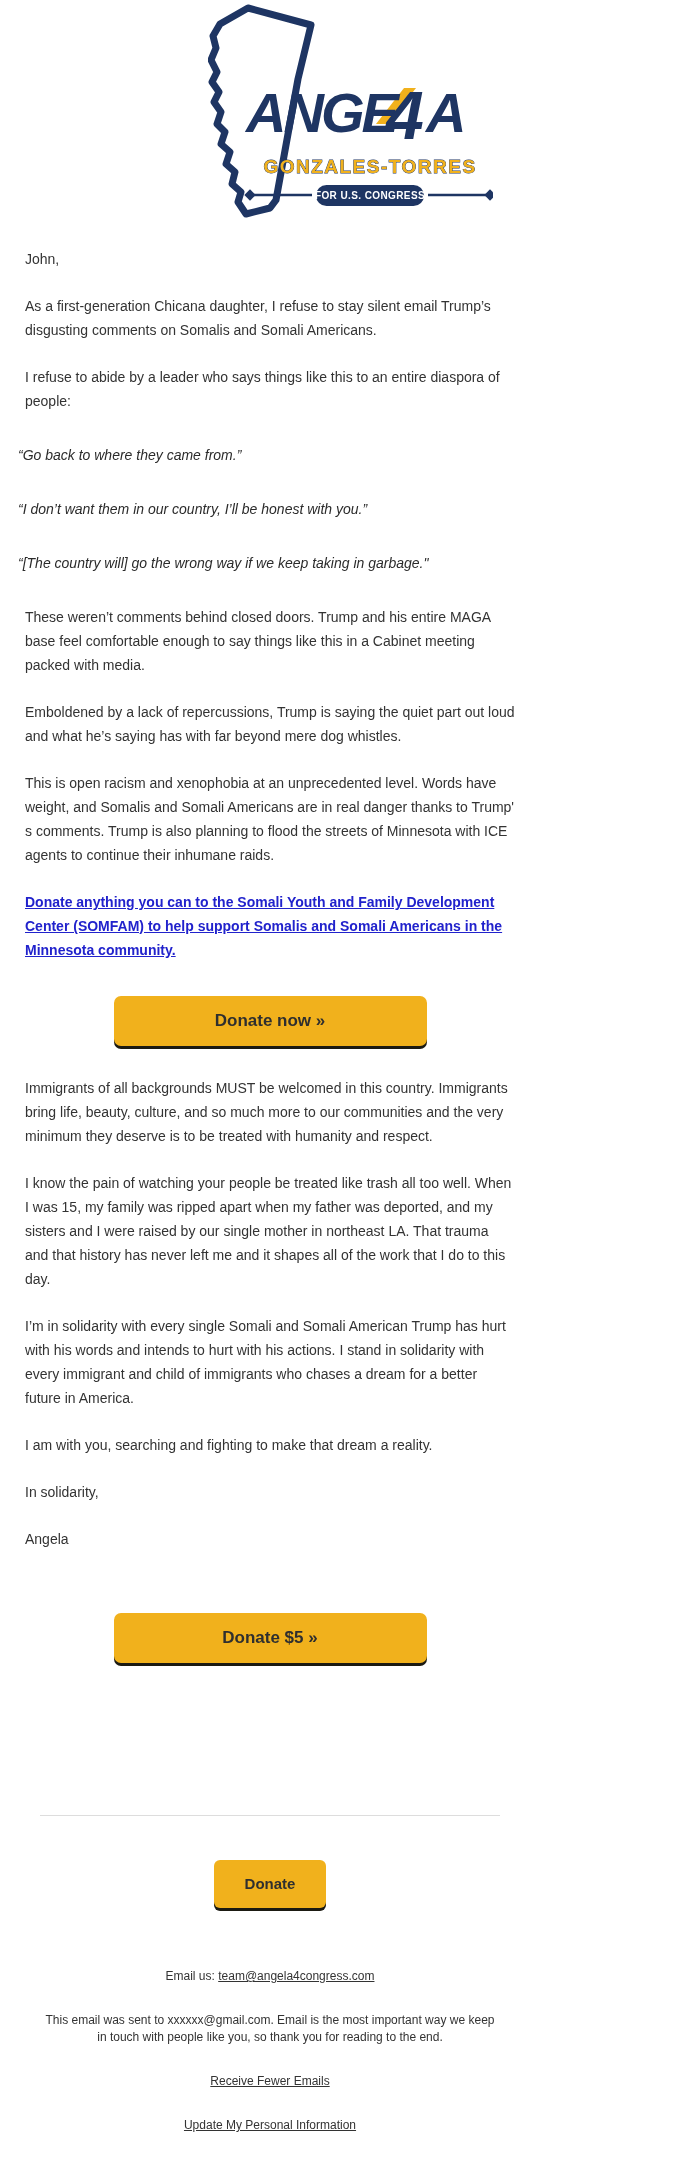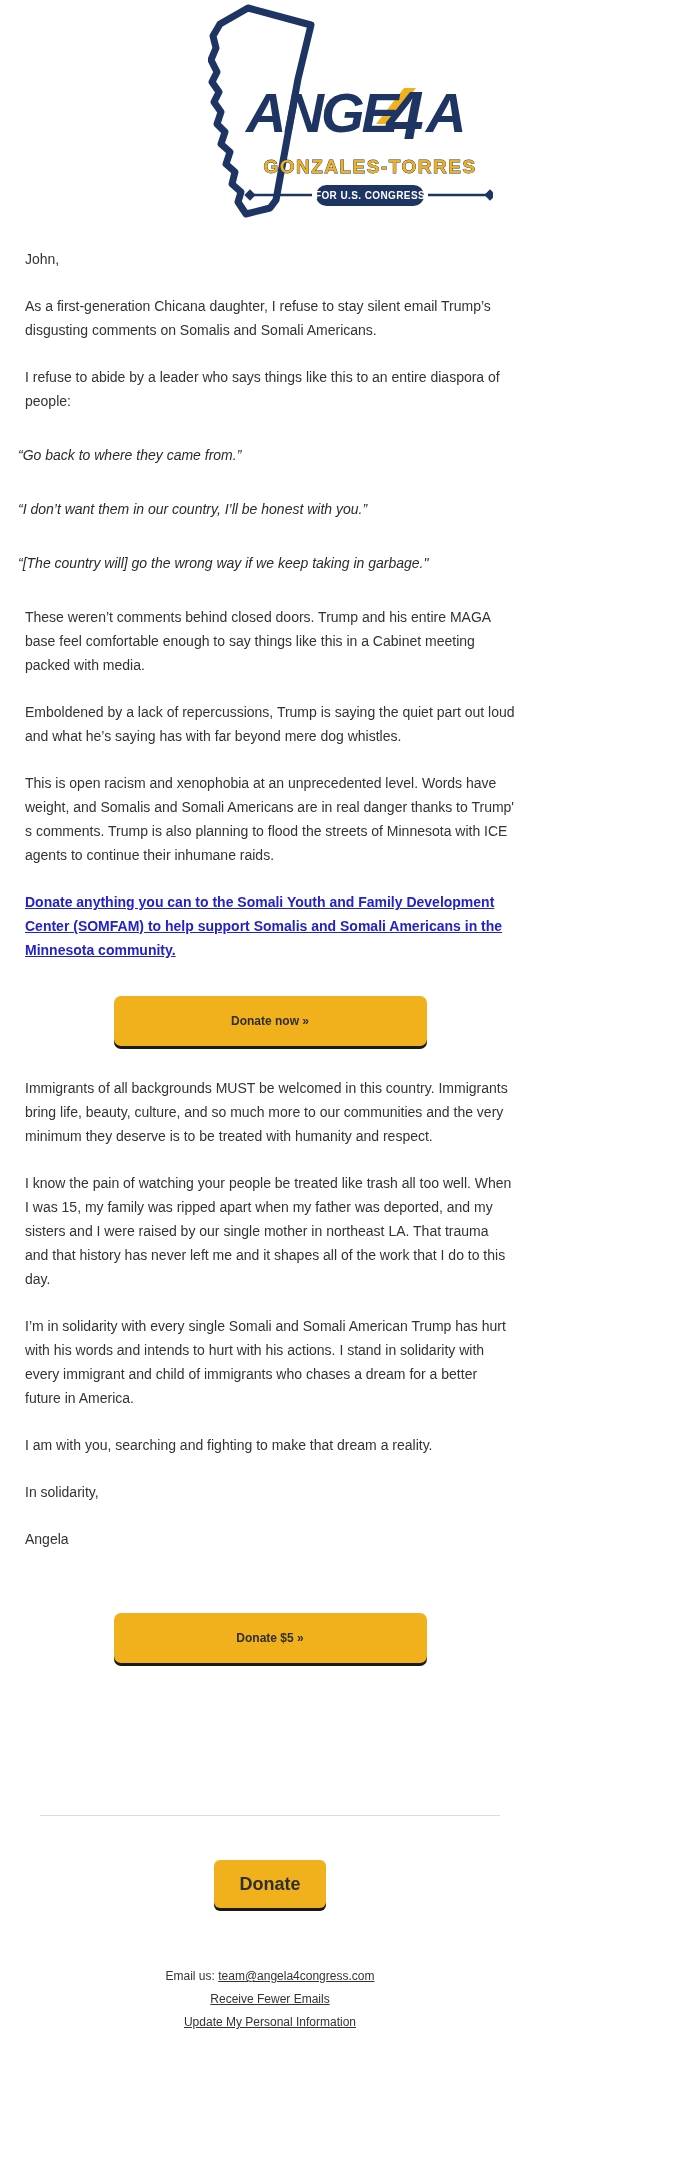--- a/index.html
+++ b/index.html
@@ -10,28 +10,28 @@
   .content { width:540px; padding:0 18px; box-sizing:border-box; font-size:14px; line-height:24px; }
   .content p { margin:23px 7px; }
   .greeting { margin-top:28px; }
   p.quote { font-weight:normal; font-style:italic; color:#2b2b2b; margin:30px 0; }
   .bold { font-weight:bold; }
   .link-para { margin:28px 0 34px; }
   .link-para a { color:#2122cc; font-weight:bold; text-decoration:underline; line-height:24px; }
   .btn-row { text-align:center; }
   .btn { display:inline-block; background:#F1B11C; color:#2f2f2f; font-weight:bold; text-align:center;
          border-radius:7px; box-shadow:0 3px 0 #1b1a12; text-decoration:none; cursor:pointer; }
-  .btn-big { width:313px; height:50px; line-height:50px; font-size:12px; }
-  .btn-small { width:112px; height:48px; line-height:48px; font-size:18px; border-radius:6px; }
+  .btn-big { width:313px; height:50px; line-height:50px; font-size:17px; }
+  .btn-small { width:112px; height:48px; line-height:48px; font-size:15px; border-radius:6px; }
   .btn-row.first { margin:34px 0 30px; }
   .btn-row.second { margin-top:62px; }
   .btn-row.third { margin-top:44px; }
   hr.divider { border:none; border-top:1px solid #dddddd; width:460px; margin:152px 0 0 22px; }
   .footer { margin-top:60px; text-align:center; font-size:12px; line-height:17px; color:#333333; }
-  .footer p { margin:6px 0 0; }
+  .footer p { margin:27px 0 0; }
   .footer .sent-note { width:460px; margin-left:auto; margin-right:auto; }
   .footer a { color:#333333; text-decoration:underline; }
 </style>
 </head>
 <body>
 
 <div class="page">
 
   <div class="logo-row">
     <svg width="285" height="218" viewBox="0 0 285 218" aria-label="Angela Gonzales-Torres for U.S. Congress logo">
@@ -99,19 +99,20 @@
     </div>
 
     <hr class="divider">
 
     <div class="btn-row third">
       <a href="#" class="btn btn-small">Donate</a>
     </div>
 
     <div class="footer">
       <p><span>Email us: </span><a href="#">team@angela4congress.com</a></p>
+      <p class="sent-note">This email was sent to xxxxxx@gmail.com. Email is the most important way we keep in touch with people like you, so thank you for reading to the end.</p>
       <p><a href="#">Receive Fewer Emails</a></p>
       <p><a href="#">Update My Personal Information</a></p>
 
     </div>
 
   </div>
 </div>
 
 </body></html>

